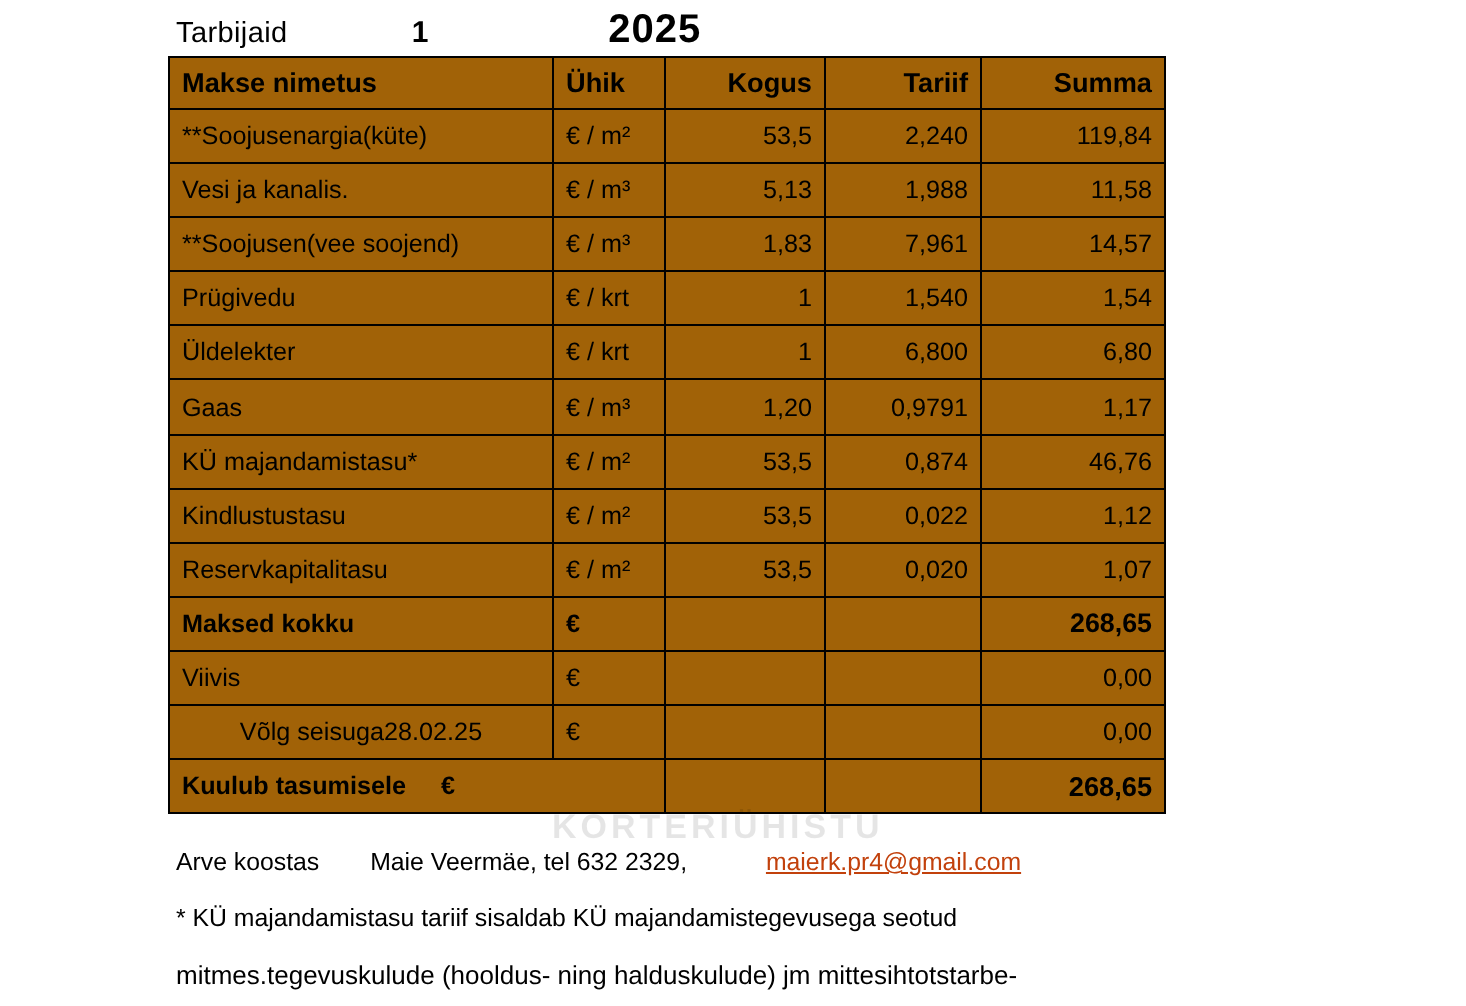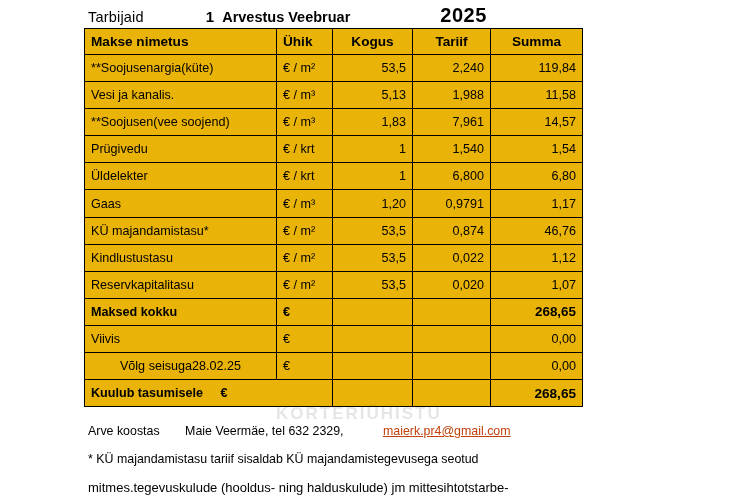--- a/index.html
+++ b/index.html
@@ -53,21 +53,21 @@
   }
 
   
   table.invoice {
     position: absolute;
     left: 84px;
     top: 28px;
     border-collapse: collapse;
     table-layout: fixed;
     width: 498px;
-    background: #eab308;
+    background: #a16207;
   }
   table.invoice td {
     border: 1px solid #000;
     font-size: 12.6px;
     height: 26.1px;
     padding: 0 6px;
     vertical-align: middle;
     white-space: nowrap;
     overflow: hidden;
   }
@@ -79,21 +79,21 @@
 
   tr.head td {
     font-weight: 700;
     font-size: 13.6px;
     height: 25px;
   }
   td.name { text-align: left; }
   td.unit { text-align: left; padding-left: 7px; }
   td.qty, td.tariff, td.sum { text-align: right; }
   td.sum { padding-right: 7px; }
-  tr.head td.qty, tr.head td.tariff, tr.head td.sum { text-align: center; }
+  tr.head td.qty, tr.head td.tariff, tr.head td.sum { text-align: right; }
   tr.head td.unit { text-align: left; }
 
   tr.total td { font-weight: 700; }
   tr.total td.sum { font-size: 13.4px; }
   tr.grand td { font-weight: 700; }
   tr.grand td.sum { font-size: 13.6px; }
 
   td.big-sum { font-size: 14px; }
 
   .dual-label {
@@ -153,21 +153,20 @@
   }
 </style>
 </head>
 <body>
 
 <div class="page">
 
   <div class="doc-header">
     <span class="label">Tarbijaid</span>
     <span class="month-num">1</span>
-    <span class="period">Arvestus Veebruar</span>
     <span class="year">2025</span>
   </div>
 
   <table class="invoice">
     <colgroup>
       <col class="c-name">
         <col class="c-unit">
         <col class="c-qty">
         <col class="c-tariff">
         <col class="c-sum">

